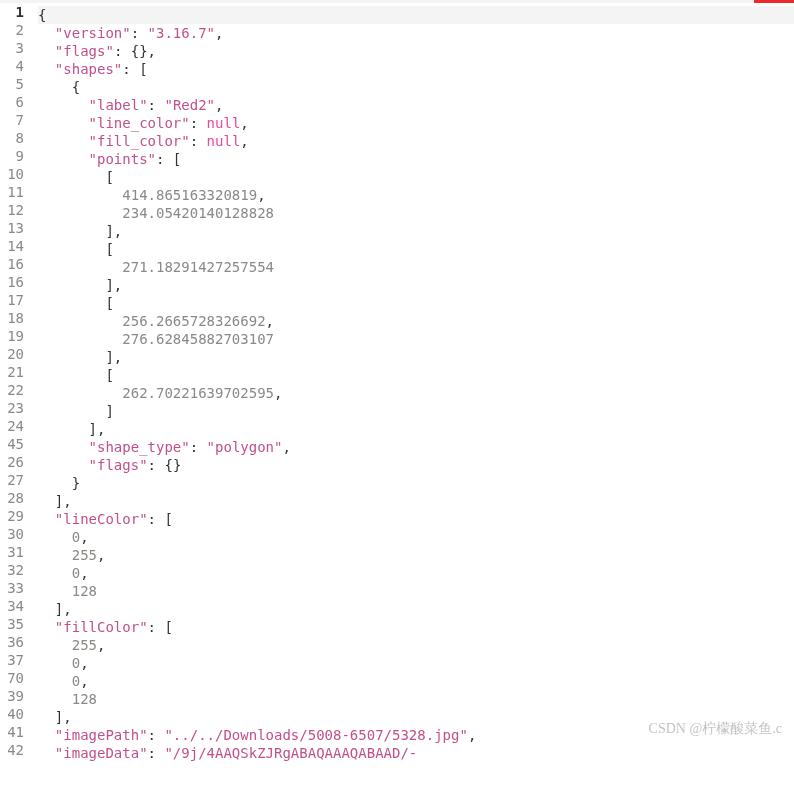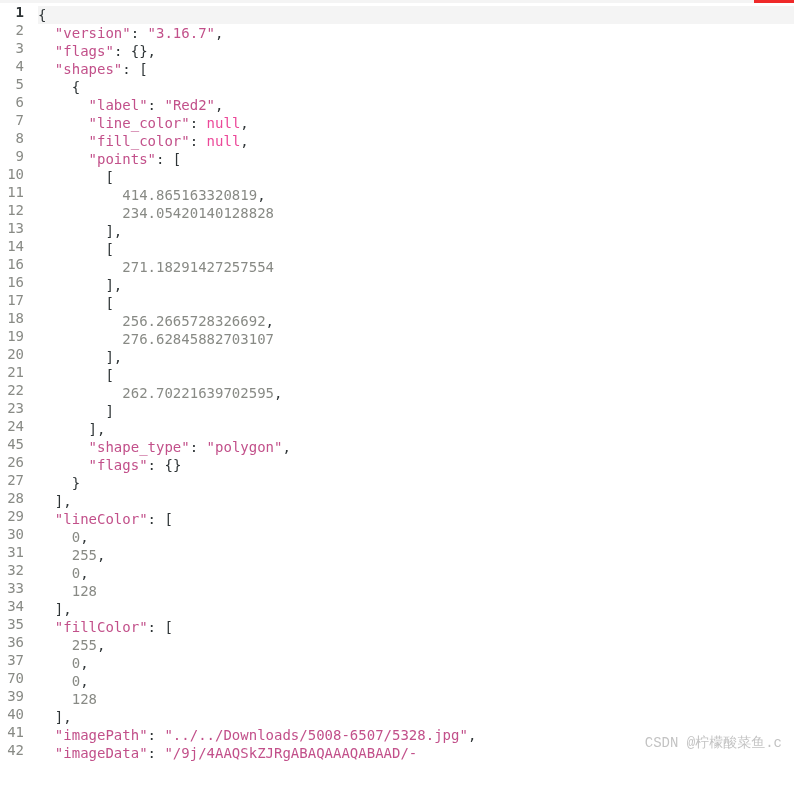--- a/index.html
+++ b/index.html
@@ -9,21 +9,21 @@
   .gutter div{height:18px;padding-right:6px}
   .gutter .cur{color:#2e3436;font-weight:bold}
   .code{margin-left:38px;padding-top:3px}
   .line{height:18px;white-space:pre}
   .line.cur{background:#f4f4f4}
   .k{color:#c2508a}      
   .s{color:#c2508a}      
   .n{color:#ec4899}      
   .num{color:#888a85}
   .p{color:#2e3436}      
-  .watermark{position:absolute;right:12px;bottom:10px;color:rgba(120,120,120,.45);font-family:Liberation Mono, monospace;font-size:14px;pointer-events:none}
+  .watermark{position:absolute;right:12px;bottom:24px;color:rgba(120,120,120,.45);font-family:Liberation Serif, serif;font-size:14px;pointer-events:none}
 </style>
 </head>
 <body>
 
 <div class="editor">
   <div class="topbar"></div>
   <div class="gutter" id="gutter">
       <div class="cur">1</div>
       <div>2</div>
       <div>3</div>

